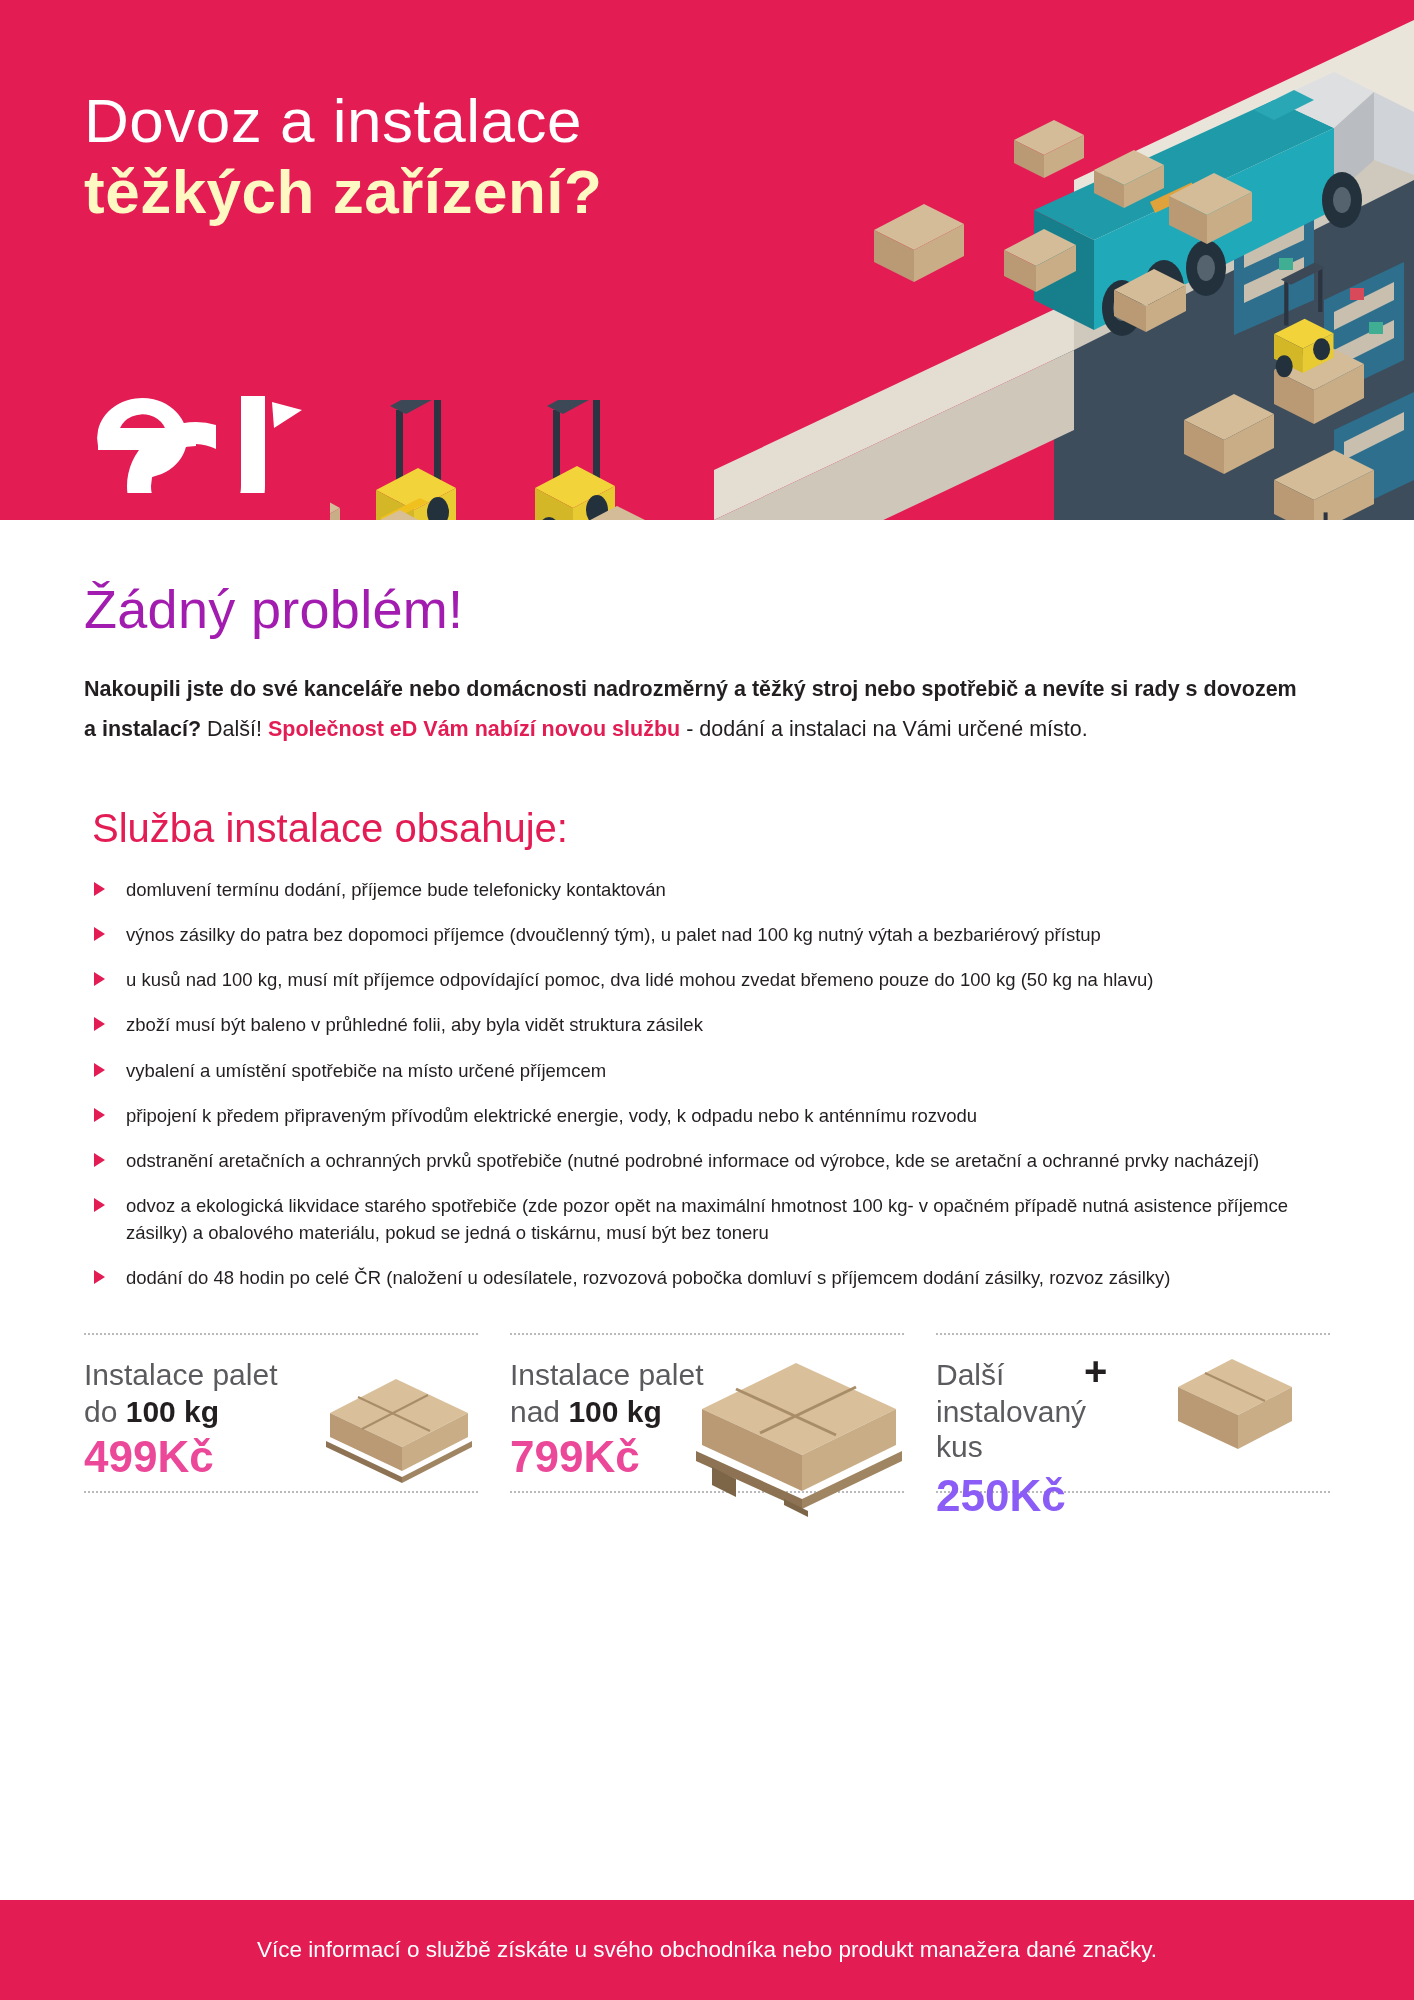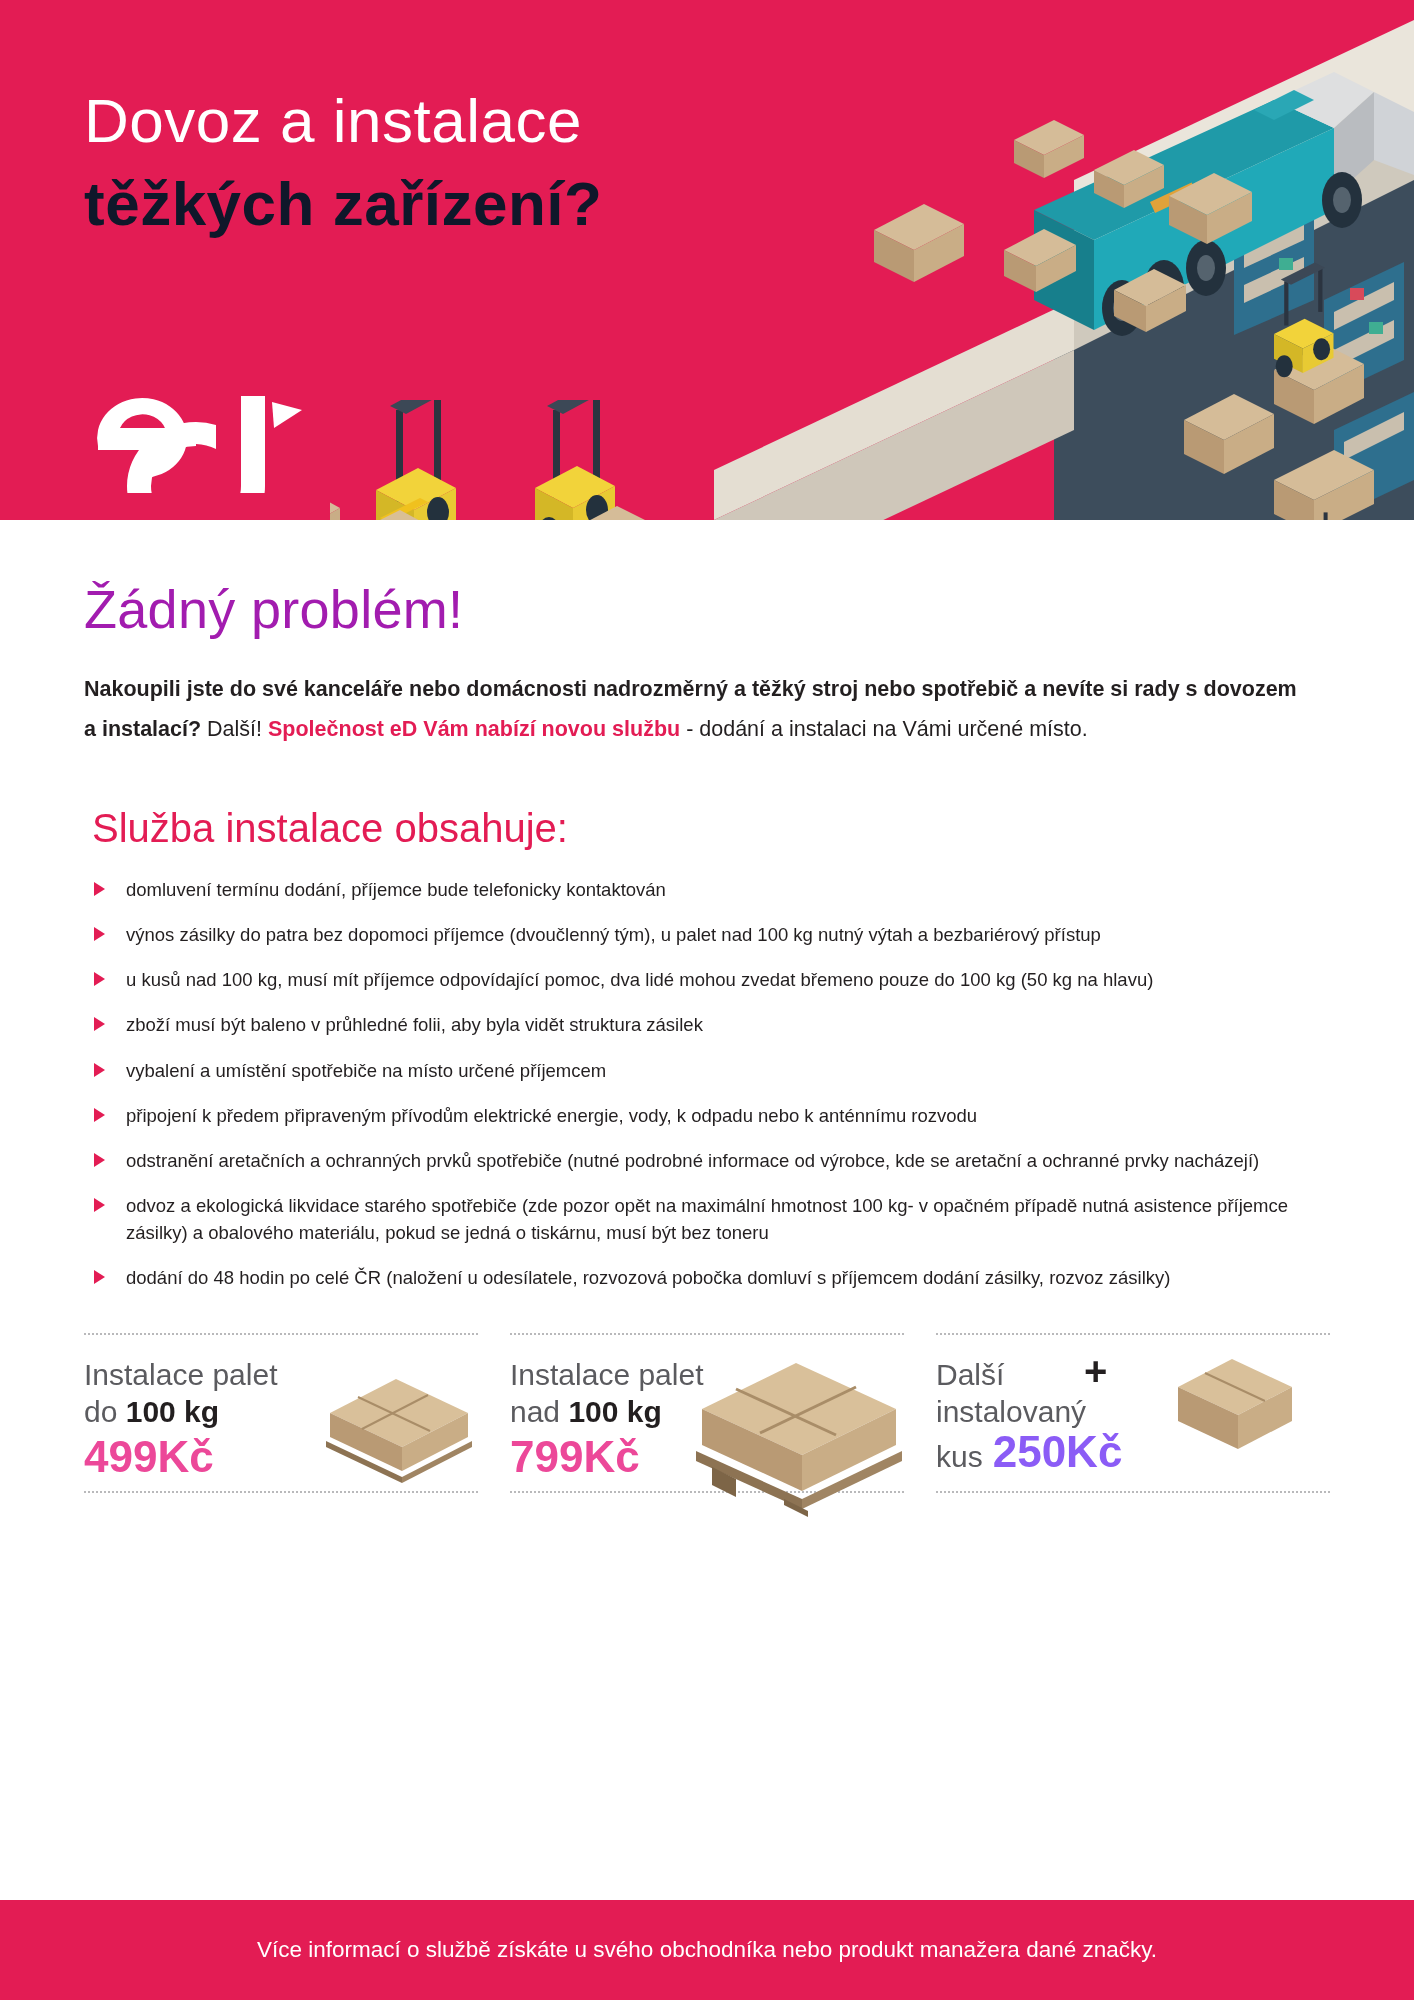--- a/index.html
+++ b/index.html
@@ -31,25 +31,25 @@
   }
   .hero-title .line1 {
     font-size: 62px;
     color: #ffffff;
     font-weight: 400;
     letter-spacing: 0.5px;
     line-height: 1.08;
   }
   .hero-title .line2 {
     font-size: 62px;
-    color: #0f172a;
+    color: #fef9c3;
     font-weight: bold;
     letter-spacing: 0.5px;
     line-height: 1.08;
-    margin-top: 16px;
+    margin-top: 4px;
   }
 
   
   .logo {
     position: absolute;
     left: 88px;
     top: 388px;
     width: 230px;
     height: 105px;
     z-index: 5;
@@ -165,20 +165,21 @@
   .price-box .pallet {
     position: absolute;
     right: 0;
     bottom: 6px;
     z-index: 1;
   }
   .box3 .row {
     display: flex;
     align-items: baseline;
     gap: 10px;
+    flex-direction: column;
   }
   .box3 .plus {
     font-size: 40px;
     color: #231f20;
     font-weight: bold;
     position: absolute;
     left: 148px;
     top: 14px;
     z-index: 4;
   }

